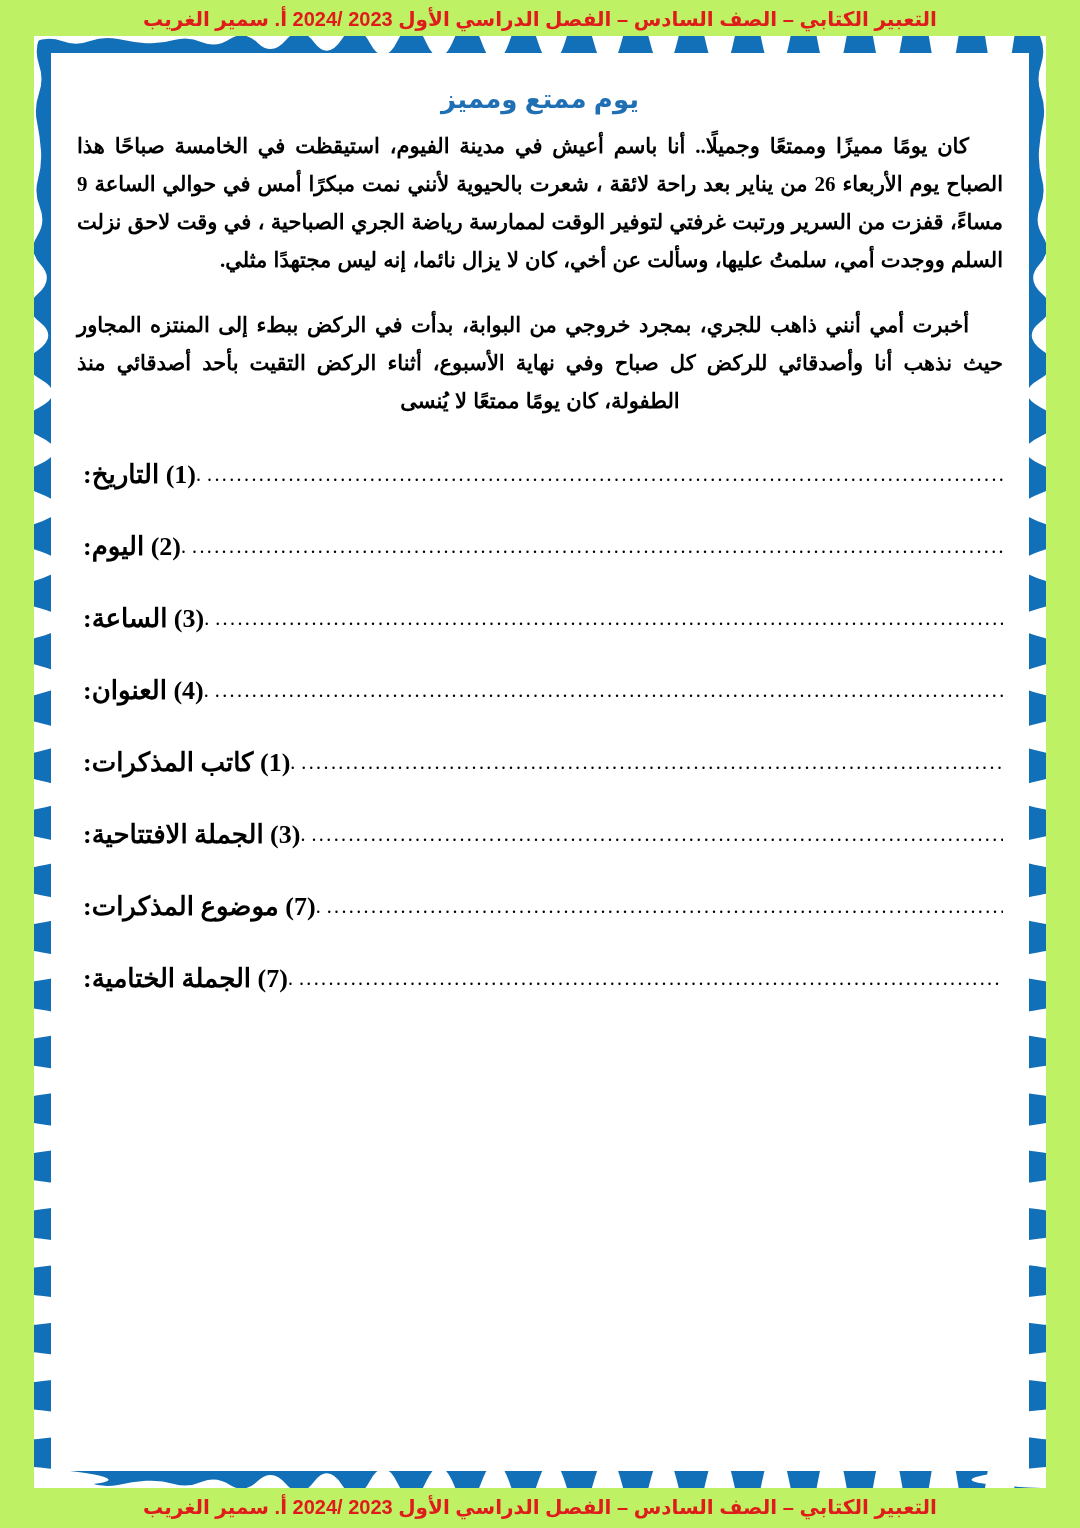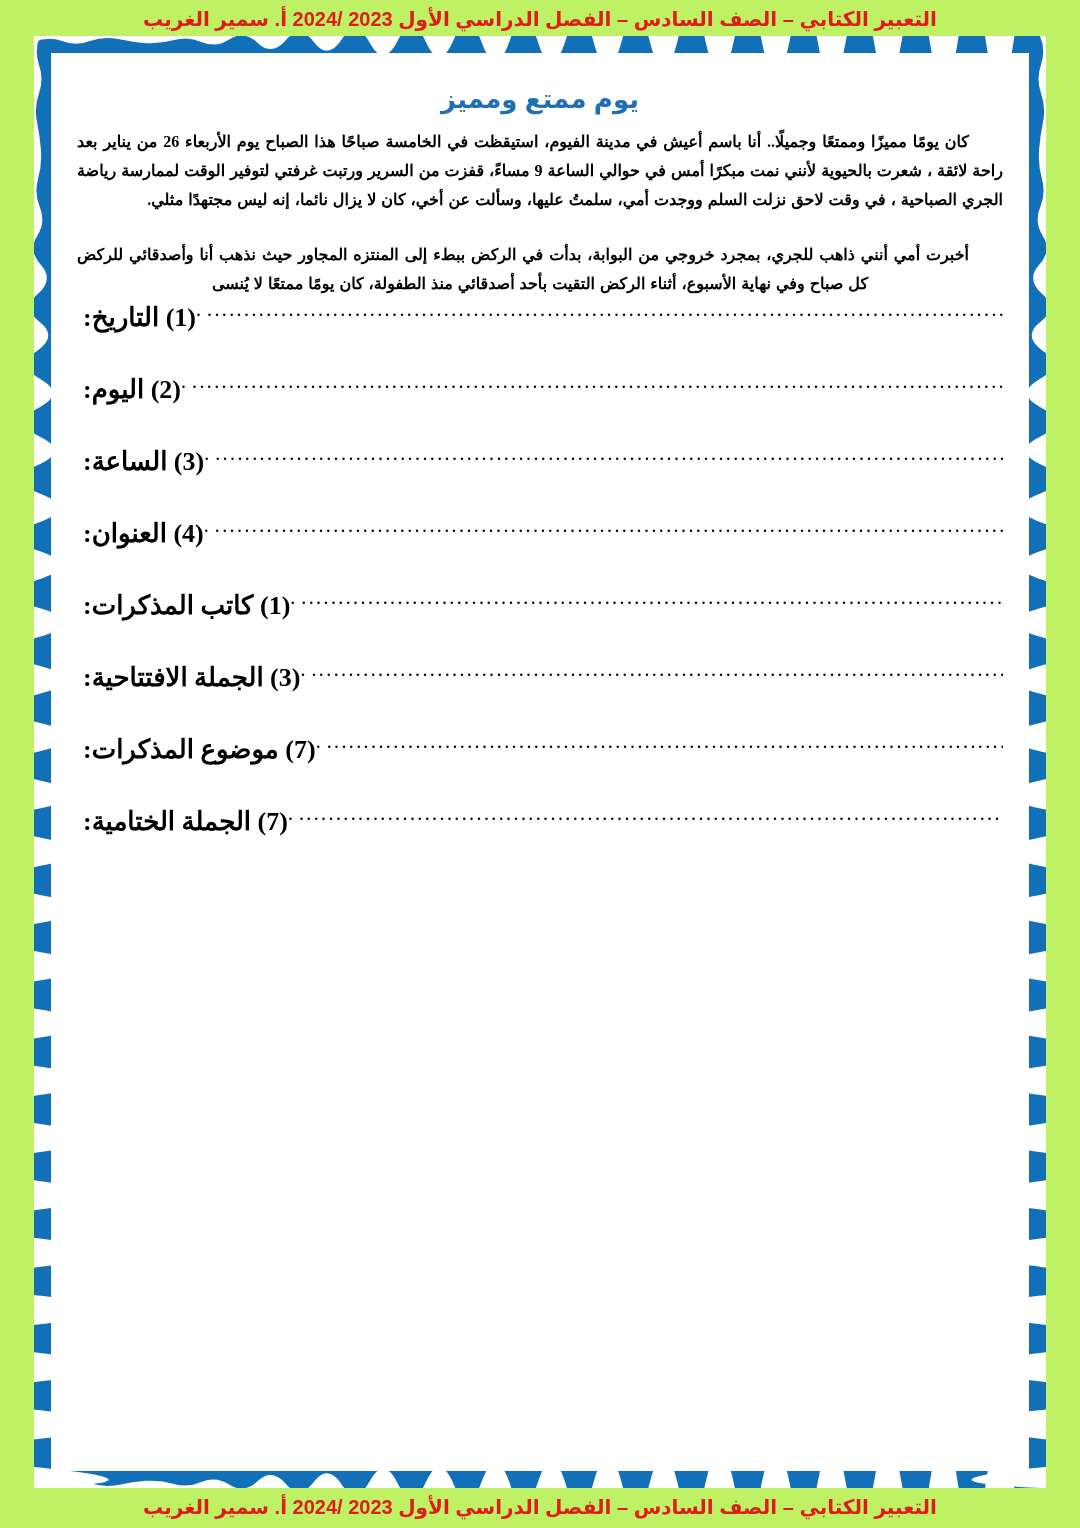--- a/index.html
+++ b/index.html
@@ -111,39 +111,39 @@
   }
 
   
   .body-par {
     direction: rtl;
     text-align: justify;
     text-align-last: right;
     color: #000000;
     font-family: "Liberation Serif", "DejaVu Serif", serif;
     font-weight: bold;
-    font-size: 16px;
+    font-size: 21px;
     line-height: 1.82;
     margin: 0 0 2px 0;
     text-indent: 34px;
     word-spacing: 1px;
   }
   .body-par.last-line-just {
     text-align-last: center;
     margin-top: 26px;
   }
 
   
   .qlist {
     margin-top: 4px;
   }
   .qrow {
     display: flex;
     flex-direction: row-reverse;
-    align-items: flex-start;
+    align-items: flex-end;
     direction: rtl;
     margin: 0 0 6px 0;
     height: 66px;
   }
   .qlabel {
     color: #000;
     font-family: "Liberation Serif", "DejaVu Serif", serif;
     font-weight: bold;
     font-size: 26px;
     white-space: nowrap;

